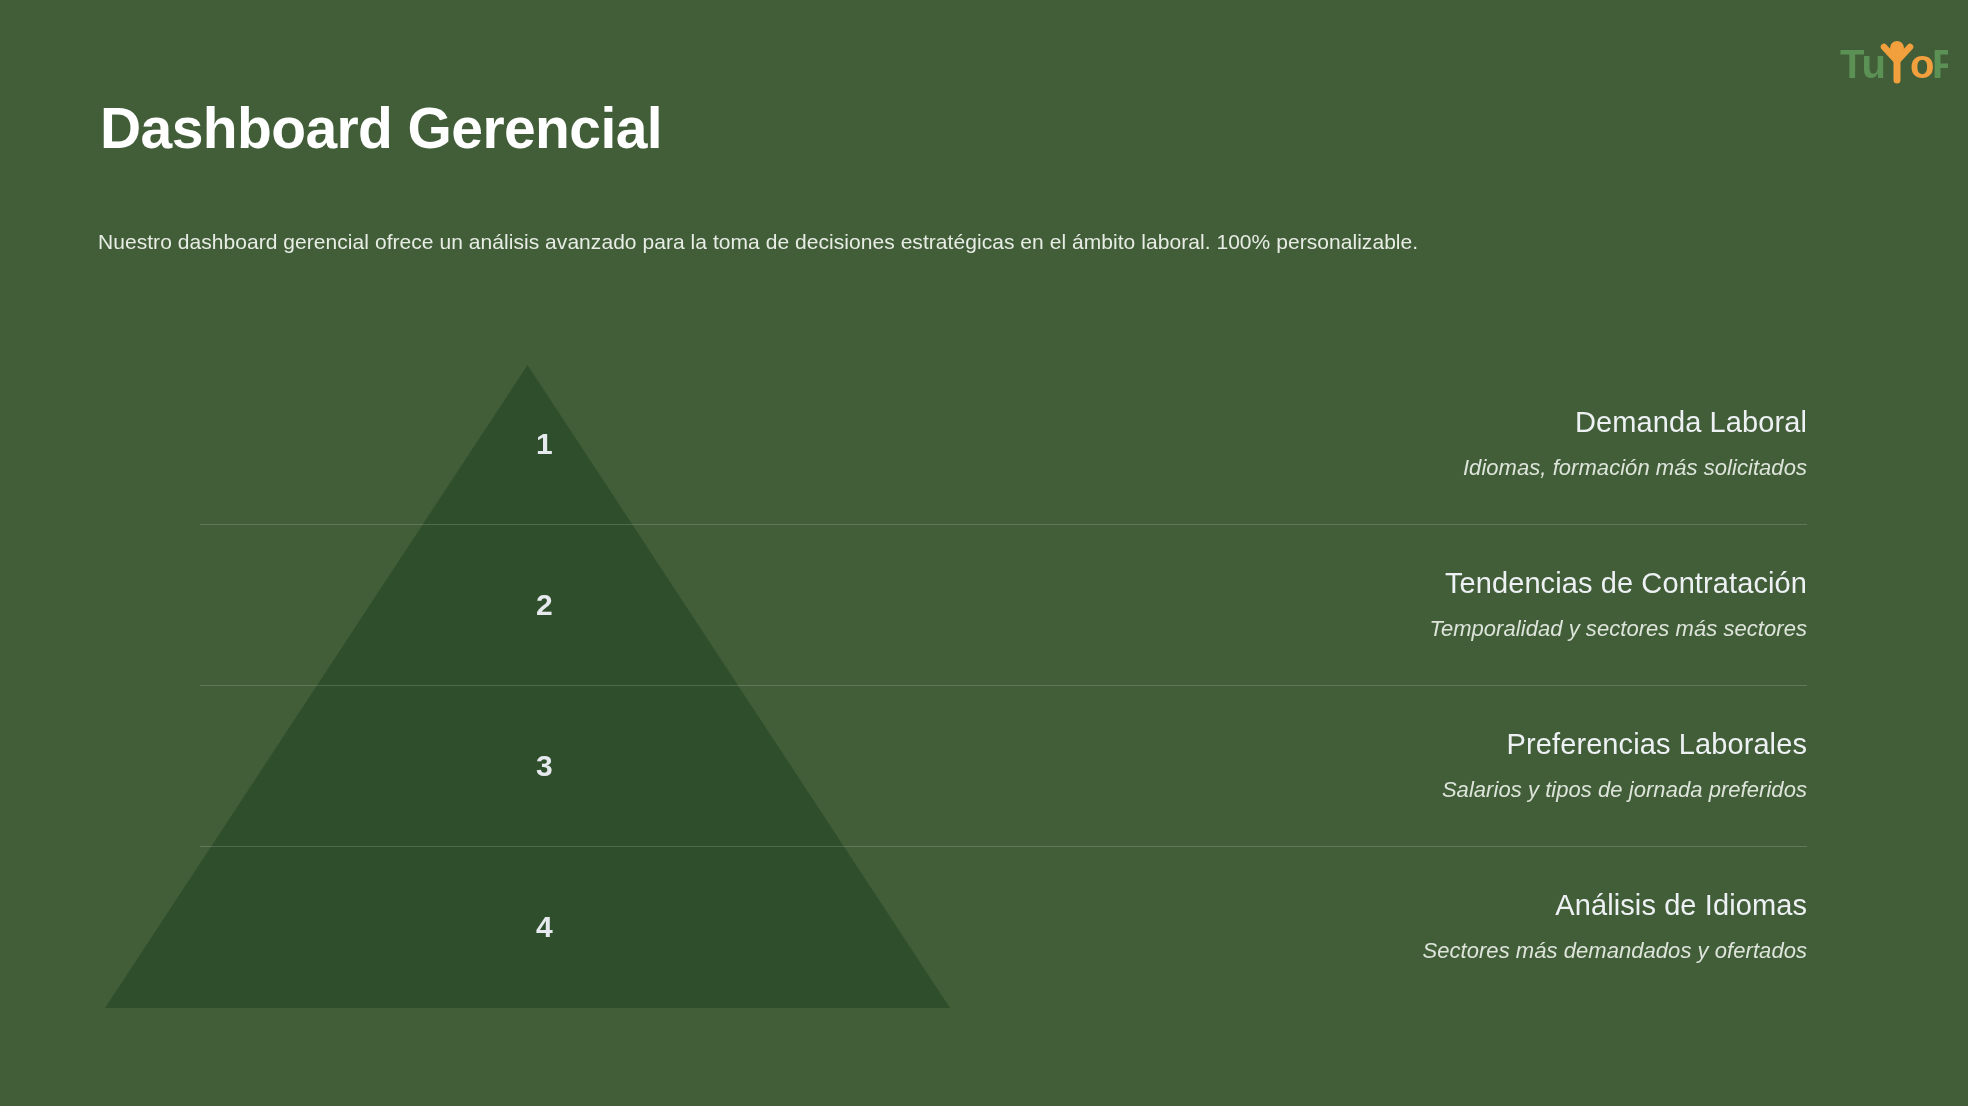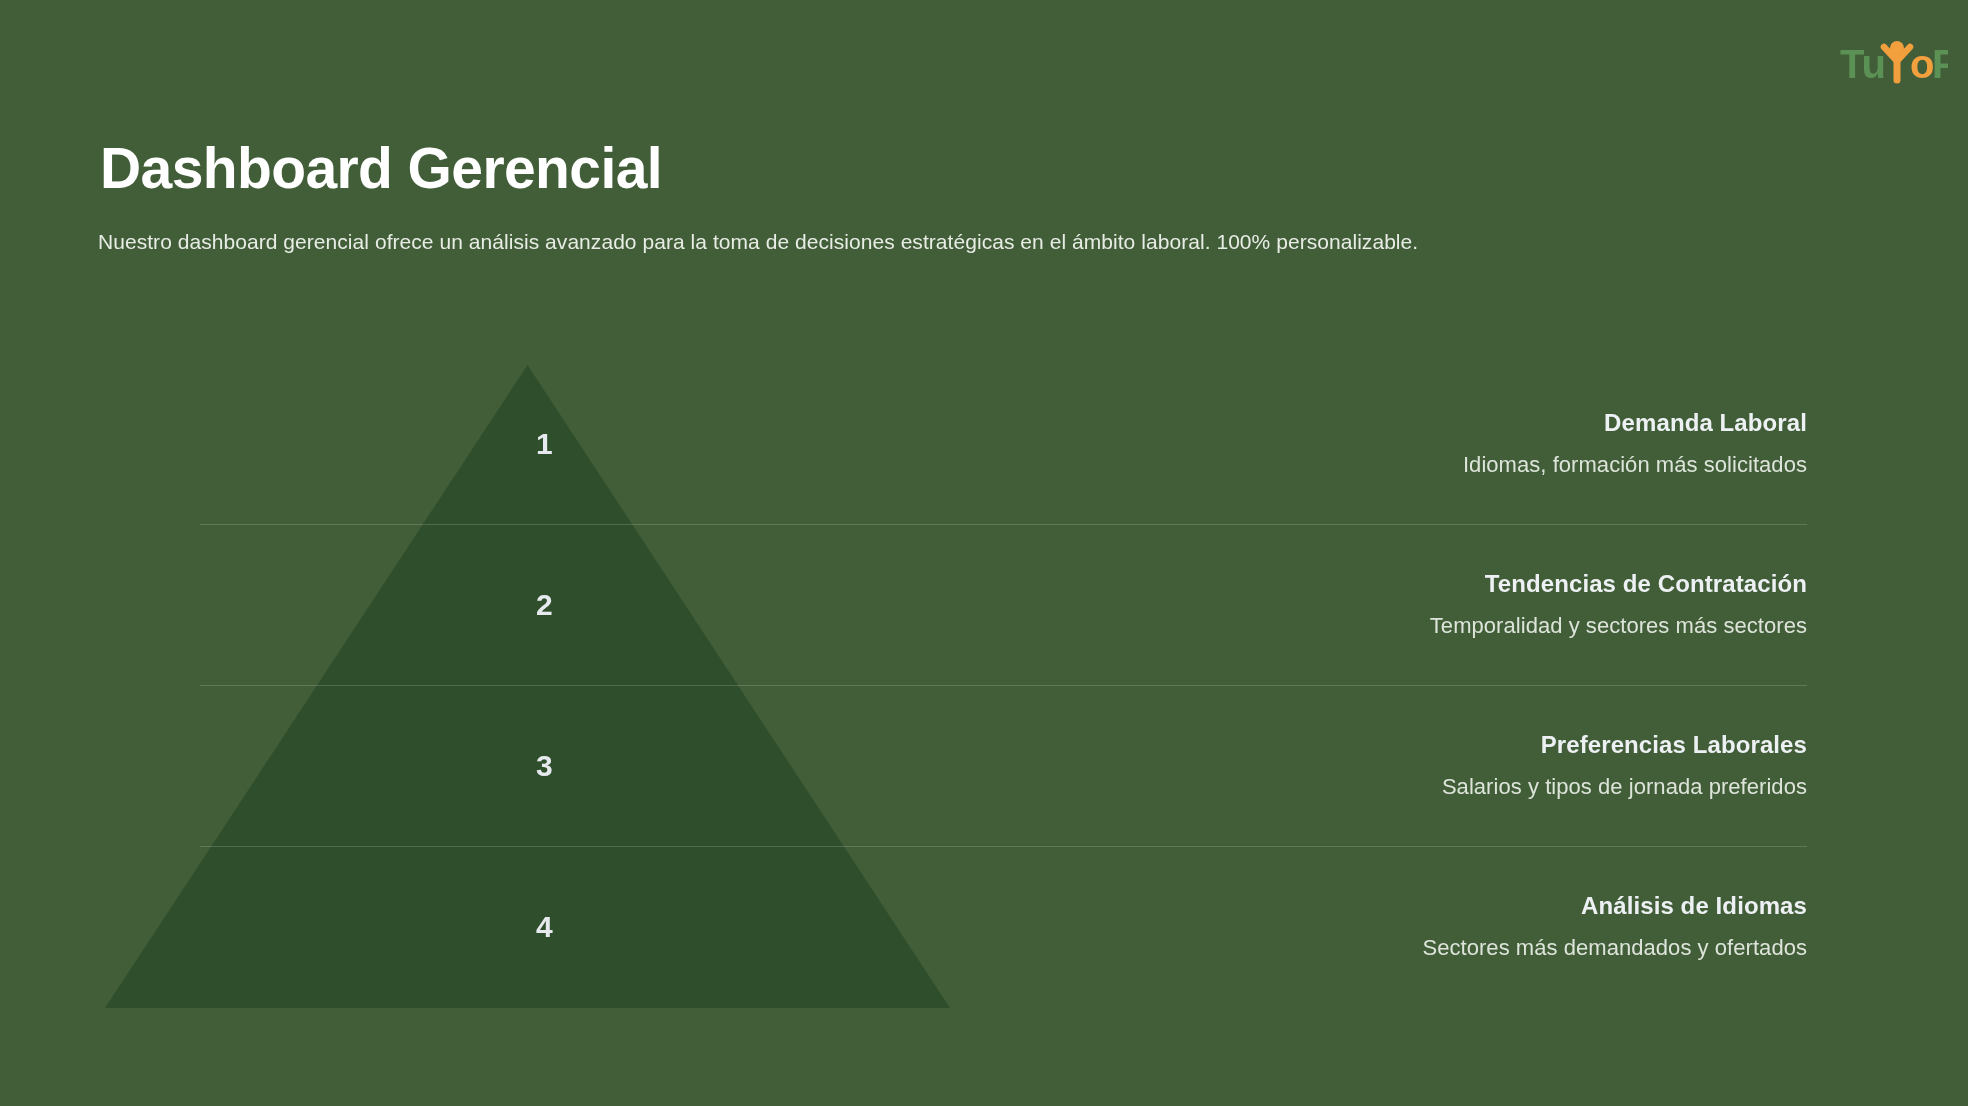--- a/index.html
+++ b/index.html
@@ -30,21 +30,20 @@
   
   .page-title {
     position: absolute;
     left: 100px;
     top: 97px;
     font-size: 57px;
     font-weight: 700;
     color: #ffffff;
     letter-spacing: -0.6px;
     line-height: 1.12;
-    margin-top: 40px;
   }
 
   .page-subtitle {
     position: absolute;
     left: 98px;
     top: 228px;
     font-size: 21px;
     font-weight: 400;
     color: #e7ece4;
     letter-spacing: 0.05px;
@@ -116,35 +115,36 @@
     height: 161px;
     display: flex;
     flex-direction: column;
     align-items: flex-end;
     justify-content: center;
     gap: 16px;
     text-align: right;
   }
 
   .level-title {
-    font-size: 24px;
-    font-weight: 700;
+    font-size: 29px;
+    font-weight: 400;
     color: #eef1f4;
     letter-spacing: 0.1px;
     line-height: 1.15;
     white-space: nowrap;
   }
 
   .level-desc {
     font-size: 22px;
     font-weight: 400;
     color: #dde4da;
     letter-spacing: 0.05px;
     line-height: 1.2;
     white-space: nowrap;
+    font-style: italic;
   }
 </style>
 </head>
 <body>
 
 <div class="logo">
   <svg width="108" height="52" viewBox="0 0 108 52">
     <text x="0" y="44" font-family="Liberation Sans, sans-serif" font-size="40" font-weight="700" fill="#5C9155">Tu</text>
     <circle cx="57" cy="14" r="7" fill="#F2A03D"></circle>
     <path d="M57 23 L57 46" stroke="#F2A03D" stroke-width="7" stroke-linecap="round" fill="none"></path>

